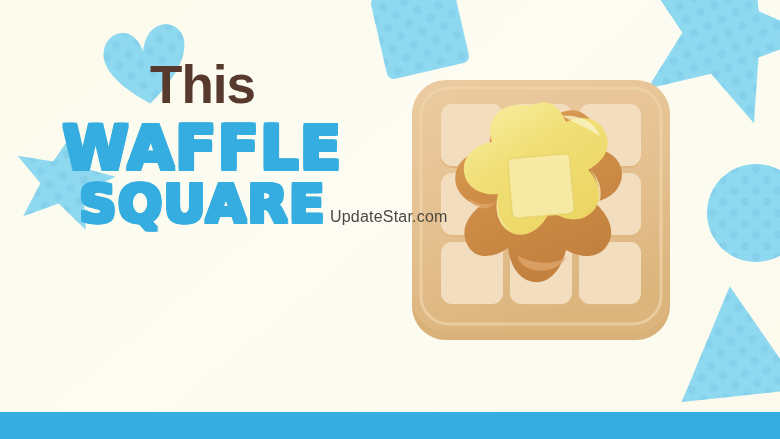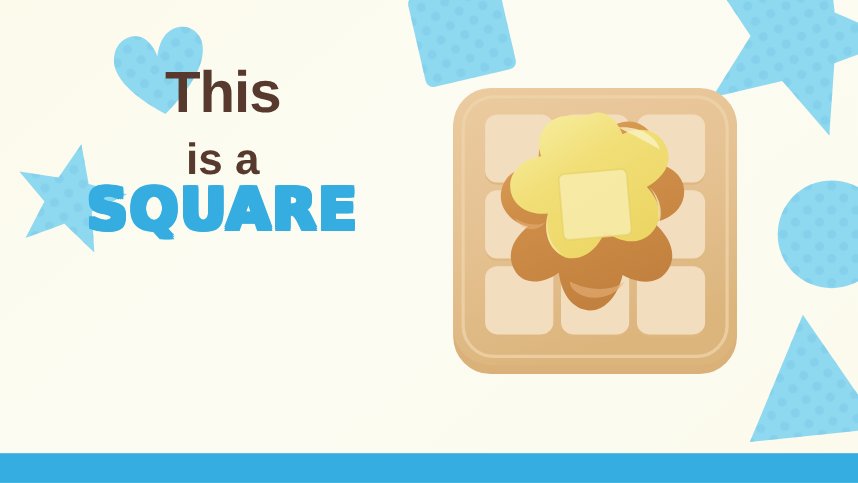--- a/index.html
+++ b/index.html
@@ -255,20 +255,21 @@
 
         <path d="M152 38 C 168 36 186 44 190 58 C 180 52 164 44 152 38 Z" fill="#FAF3C4" opacity="0.8"></path>
         <path d="M180 92 C 190 100 194 116 188 128 C 190 114 188 100 180 92 Z" fill="#FAF3C4" opacity="0.7"></path>
         <path d="M88 118 C 84 132 88 148 102 154 C 90 146 86 132 88 118 Z" fill="#FAF3C4" opacity="0.55"></path>
       </g>
     </svg>
   </div>
 
   <div id="text-block">
     <span class="ln brown" id="line-this">This</span>
-    <span class="ln brown" id="line-isa">is a</span>
+    <span class="ln blue" id="line-waffle">WAFFLE</span>
     <span class="ln blue" id="line-square">SQUARE</span>
   </div>
 
+  <div id="watermark">UpdateStar.com</div>
 
   <div id="bottom-bar"></div>
 
 </div>
 
 </body></html>

